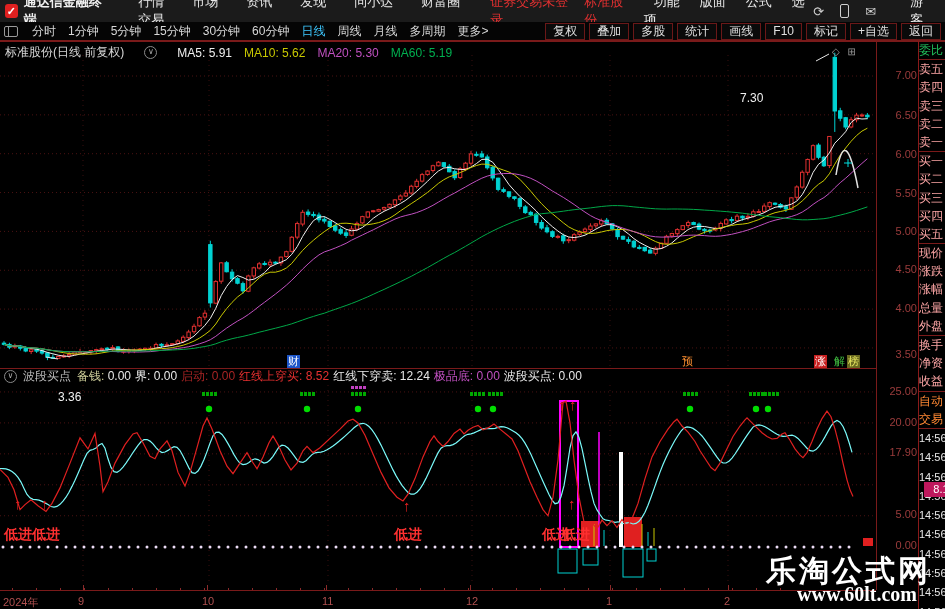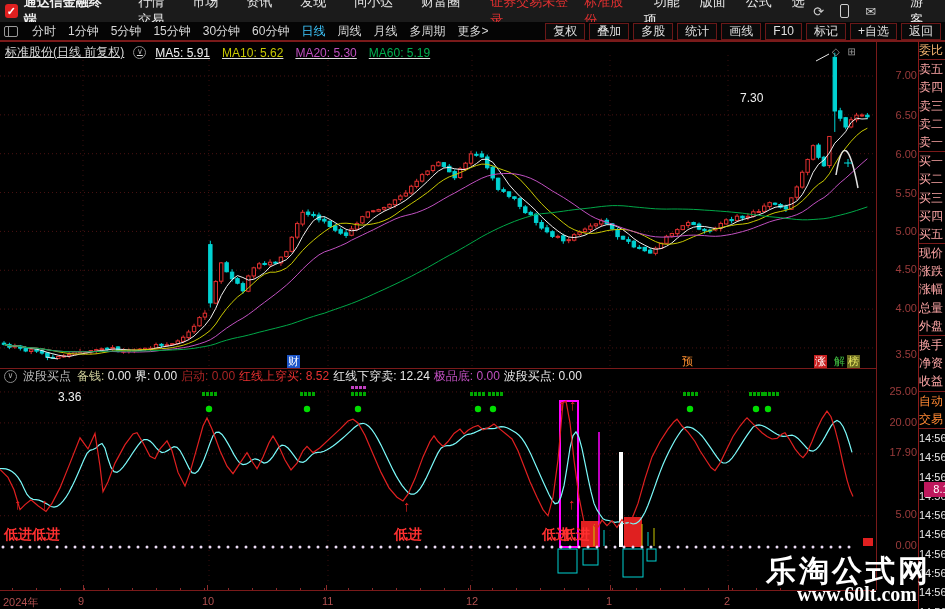--- a/index.html
+++ b/index.html
@@ -25,21 +25,21 @@
   .layout-ic{width:12px;height:9px;border:1px solid #9a9a9a;border-radius:2px;margin-right:6px;position:relative;}
   .layout-ic::after{content:"";position:absolute;left:3px;top:0;bottom:0;width:1px;background:#9a9a9a;}
   .period{padding:0 6px;color:#d8d8d8;}
   .period.active{color:#3ec8ff;}
   #toolbar .right{display:flex;align-items:center;gap:4px;padding-right:4px;}
   .tbtn{border:1px solid #6a1818;color:#e0e0e0;padding:0 7px;line-height:15px;background:#0a0a0a;}
   
   .abs{position:absolute;}
   #main-region{left:0;top:41px;width:876px;height:327px;}
   #main-svg,#ind-svg{position:absolute;left:0;top:0;}
-  #chart-title{position:absolute;left:5px;top:3px;display:flex;align-items:center;gap:9px;white-space:nowrap;z-index:5;text-decoration:underline;}
+  #chart-title{position:absolute;left:5px;top:3px;display:flex;align-items:center;gap:20px;white-space:nowrap;z-index:5;}
   .coll-ic{width:11px;height:11px;border:1px solid #8a8a8a;border-radius:50%;color:#aaa;font-size:8px;
            line-height:10px;text-align:center;}
   .title-txt{color:#d8d8d8;}
   .ma-item{font-size:12px;}
   .pane-ics{position:absolute;right:20px;top:5px;color:#9a9a9a;font-size:10px;display:flex;gap:8px;z-index:5;}
   .hi-label,.lo-label{position:absolute;color:#f0f0f0;font-size:12px;z-index:4;}
   .etag{position:absolute;top:314px;font-size:11px;line-height:13px;padding:0 1px;z-index:4;}
   
   .ylab{position:absolute;left:877px;width:40px;text-align:right;color:#9c3c3c;font-size:11px;z-index:2;}
   
@@ -732,21 +732,21 @@
       <div class="xtick" style="left: 684px; top: 588px; height: 2px;"></div>
       <div class="xtick" style="left: 708px; top: 588px; height: 2px;"></div>
       <div class="xtick" style="left: 732px; top: 588px; height: 2px;"></div>
       <div class="xtick" style="left: 756px; top: 588px; height: 2px;"></div>
       <div class="xtick" style="left: 780px; top: 588px; height: 2px;"></div>
     </div>
 
   <div class="abs" id="vdiv1"></div>
   <div class="abs" id="vdiv2"></div>
   <div class="abs" id="right-panel">
-      <div class="rp-row" style="color: #fdba74;">委比</div>
+      <div class="rp-row" style="color: #22c55e;">委比</div>
       <div class="rp-row rp-sep">卖五</div>
       <div class="rp-row">卖四</div>
       <div class="rp-row">卖三</div>
       <div class="rp-row">卖二</div>
       <div class="rp-row">卖一</div>
       <div class="rp-row rp-sep">买一</div>
       <div class="rp-row">买二</div>
       <div class="rp-row">买三</div>
       <div class="rp-row">买四</div>
       <div class="rp-row">买五</div>

